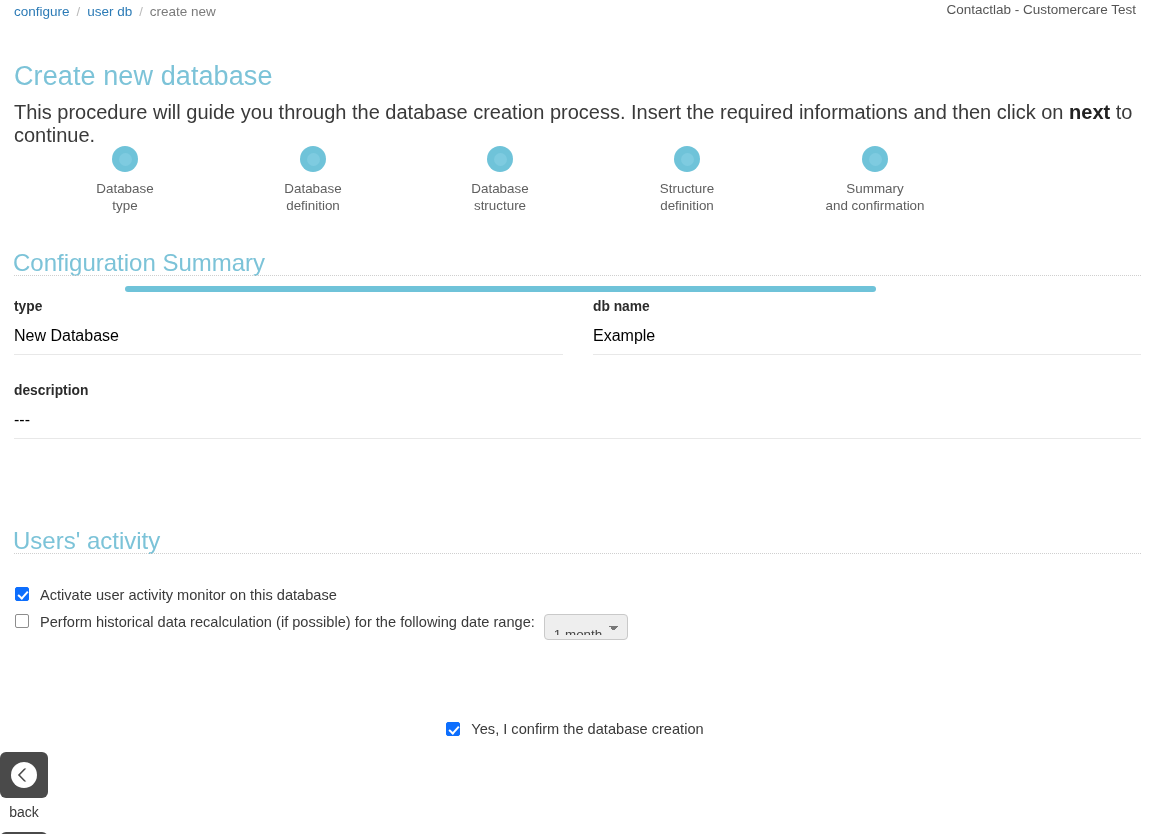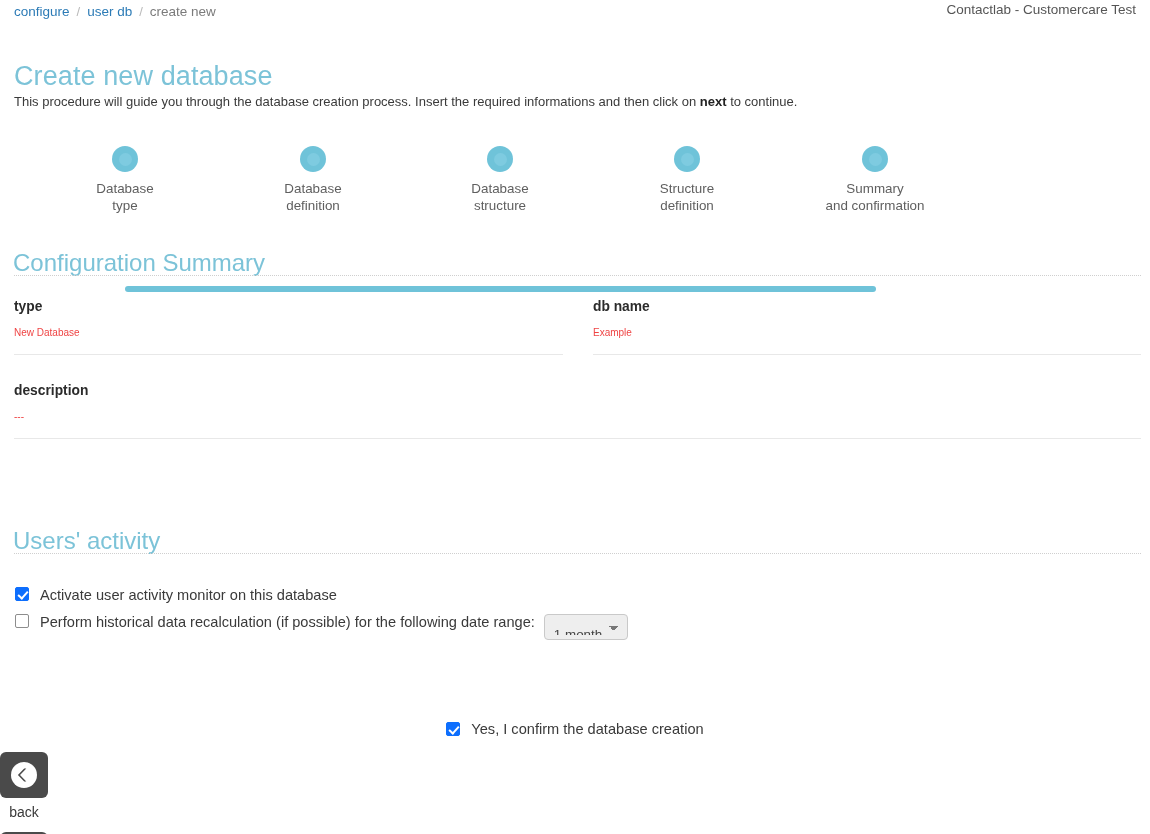--- a/index.html
+++ b/index.html
@@ -28,21 +28,21 @@
   }
 
   
   .h1 {
     position: absolute; left: 14px; top: 43px;
     font-size: 27px; font-weight: 400; color: #7cc3d8;
     letter-spacing: .1px;
   }
   .lede {
     position: absolute; left: 14px; top: 81px;
-    font-size: 13px; color: #3a3a3a;
+    font-size: 20px; color: #3a3a3a;
   }
   .lede b { font-weight: bold; color: #222; }
 
   
   .stepper { position: absolute; left: 0; top: 140px; width: 1150px; height: 85px; margin-left: 16px; }
   .rail {
     position: absolute; left: 109px; top: 146px;
     width: 751px; height: 6px; background: #6fc3d9; border-radius: 3px;
   }
   .step { position: absolute; top: 0; width: 180px; margin-left: -90px; text-align: center; }
@@ -63,21 +63,21 @@
   }
   .dotted-rule {
     position: absolute; left: 14px; width: 1127px; height: 0;
     border-top: 1px dotted #cfcfcf;
   }
 
   .fieldlabel {
     position: absolute; font-size: 13.8px; font-weight: bold; color: #2b2b2b;
   }
   .fieldvalue {
-    position: absolute; font-size: 10px; color: #ef4444;
+    position: absolute; font-size: 16px; color: #000000;
   }
   .solid-rule {
     position: absolute; height: 0; border-top: 1px solid #e8e8e8;
   }
 
   
   .checkrow { position: absolute; display: flex; }
   .cb {
     width: 14px; height: 14px; border-radius: 2px; flex: 0 0 auto;
     border: 1px solid #8d8d8d; background: #fff; position: relative;

